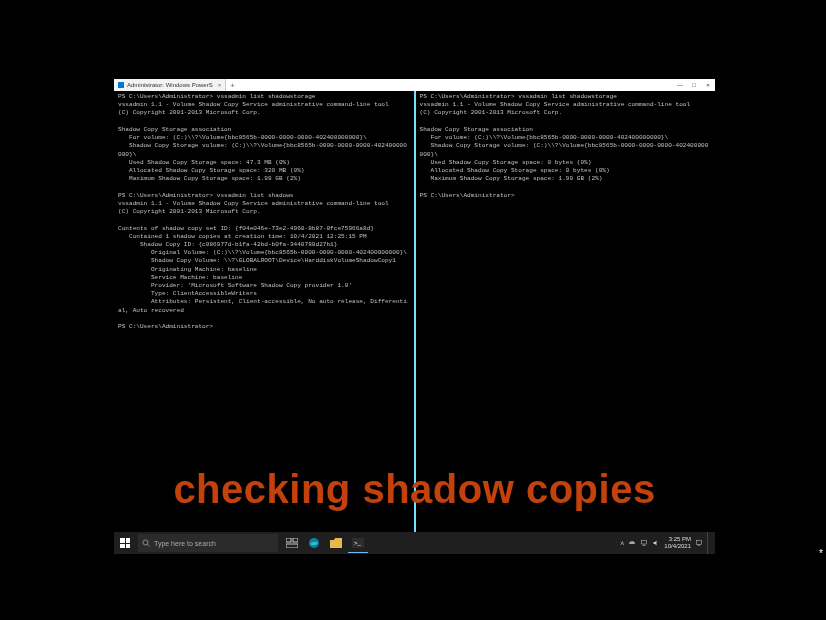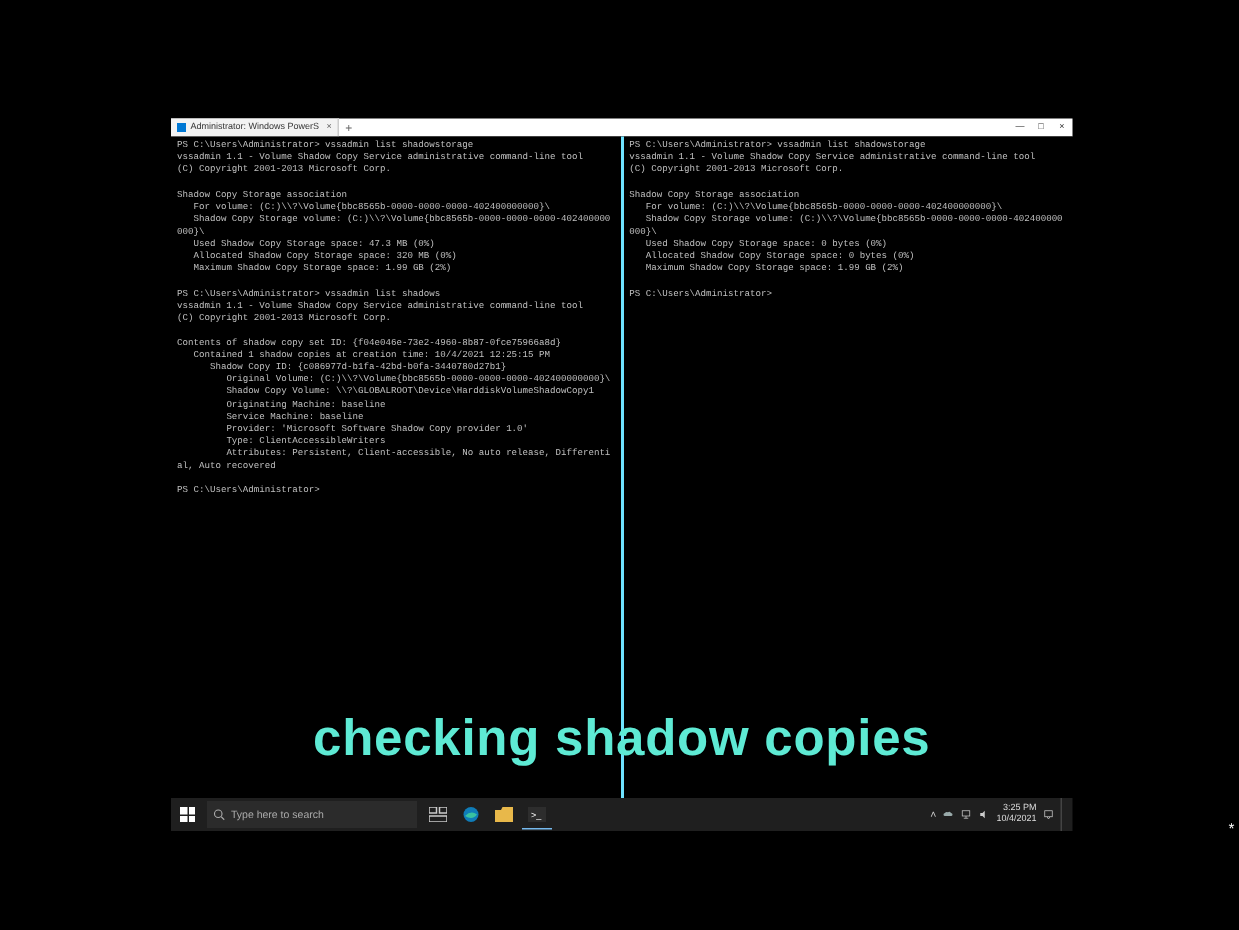--- a/index.html
+++ b/index.html
@@ -19,21 +19,21 @@
   .win-controls { position: absolute; right: 0; top: 0; display: flex; height: 12px; }
   .win-btn { width: 14px; height: 12px; display: flex; align-items: center; justify-content: center; font-size: 6px; color: #333; }
 
   
   .panes { position: absolute; left: 0; top: 12px; right: 0; bottom: 22px; background: #000; display: flex; }
   .pane { flex: 1; padding: 2px 4px; overflow: hidden; }
   .divider { width: 2px; background: #6fe3ff; }
   .term { font-family: Consolas, "Courier New", monospace; font-size: 6.1px; line-height: 1.35; color: #c0c0c0; white-space: pre-wrap; word-break: break-all; }
 
   
-  .caption { position: absolute; left: 0; right: 0; bottom: 42px; text-align: center; font-size: 34px; font-weight: 700; color: #5eead4; font-family: Arial, sans-serif; letter-spacing: 0.5px; pointer-events: none; }
+  .caption { position: absolute; left: 0; right: 0; bottom: 42px; text-align: center; font-size: 40px; font-weight: 700; color: #c2410c; font-family: Arial, sans-serif; letter-spacing: 0.5px; pointer-events: none; }
 
   
   .taskbar { position: absolute; left: 0; right: 0; bottom: 0; height: 22px; background: #1f1f1f; display: flex; align-items: center; color: #fff; }
   .start { width: 22px; height: 22px; display: flex; align-items: center; justify-content: center; }
   .win-logo { width: 10px; height: 10px; display: grid; grid-template-columns: 1fr 1fr; grid-template-rows: 1fr 1fr; gap: 1px; }
   .win-logo div { background: #fff; }
   .search { display: flex; align-items: center; background: #2b2b2b; height: 18px; width: 140px; margin-left: 2px; padding: 0 4px; gap: 4px; }
   .search svg { width: 8px; height: 8px; }
   .search-text { font-size: 7px; color: #aaa; }
   .task-icons { display: flex; align-items: center; height: 22px; margin-left: 4px; gap: 2px; }

